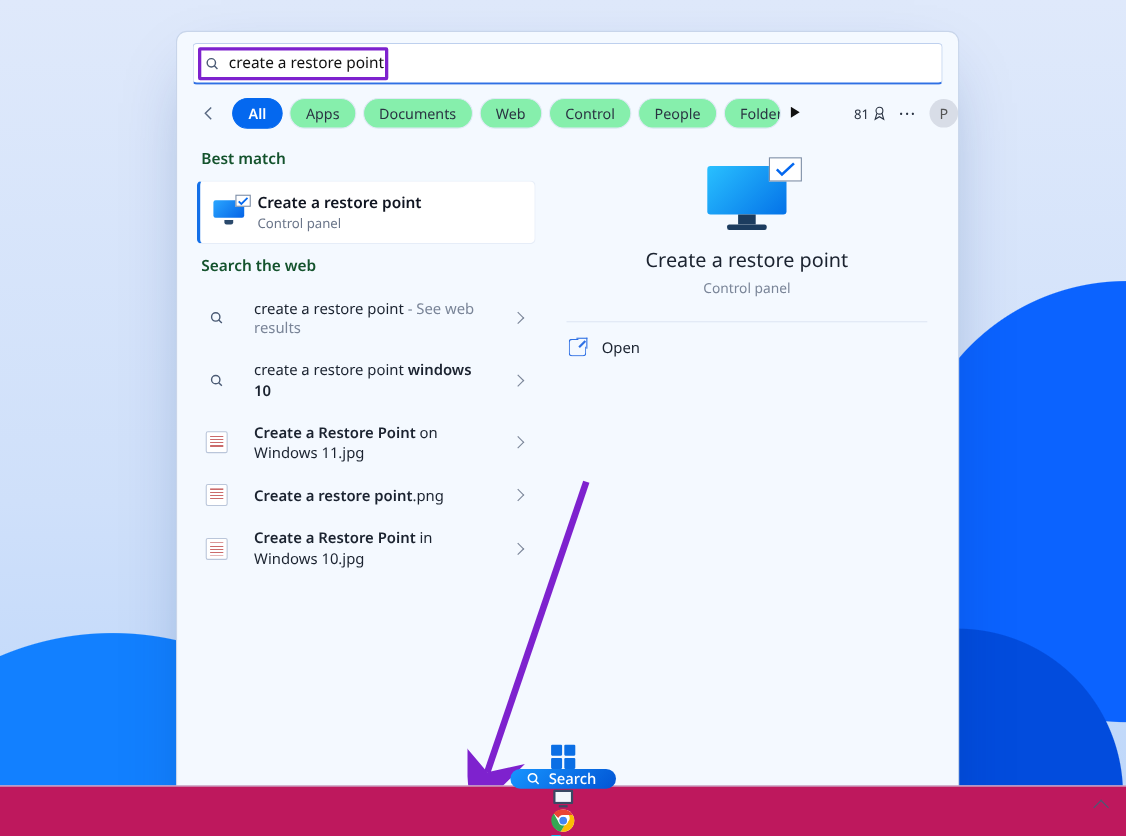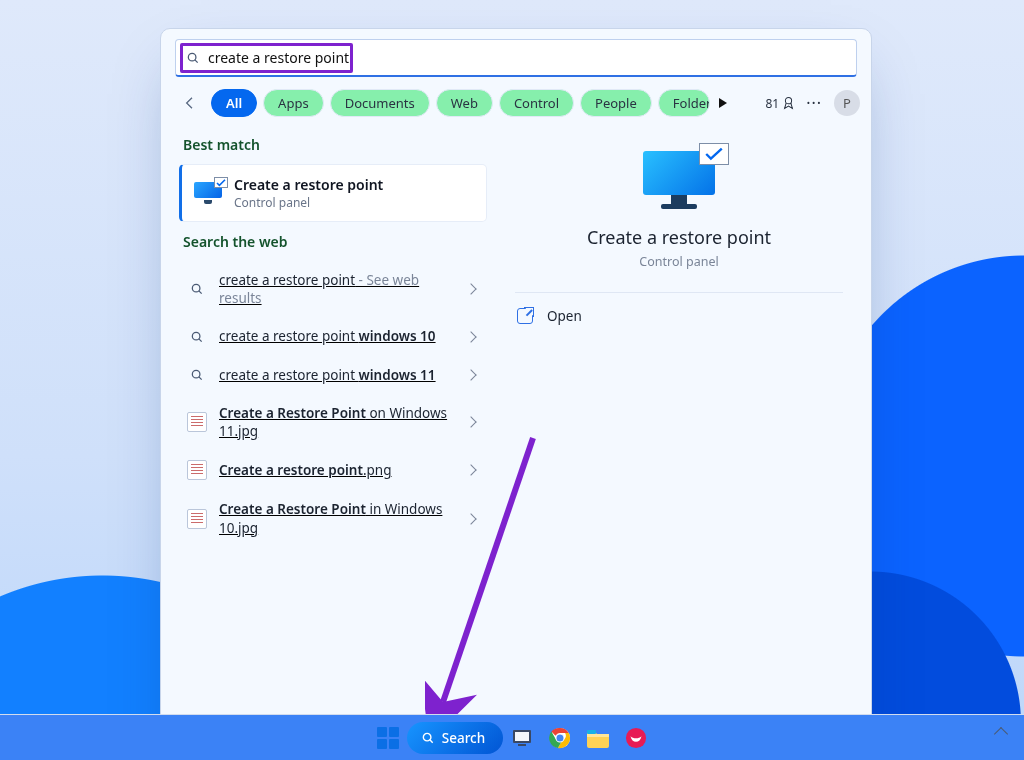--- a/index.html
+++ b/index.html
@@ -55,21 +55,21 @@
     background:transparent;
     margin-left:8px;
   }
   .mag {
     width:14px;height:14px;
     flex:none;
   }
   .filter-row{
     display:flex; align-items:center;
     gap:6px;
-    padding:12px 11px 8px 18px;
+    padding:12px 0 8px 18px;
     justify-content:center;
   }
   .back-arrow{
     width:22px;height:22px;
     display:flex;align-items:center;justify-content:center;
     color:#5a6a83; cursor:pointer; margin-right:4px;
   }
   .pill{
     height:28px; padding:0 14px;
     border-radius:14px;
@@ -119,24 +119,23 @@
   }
   .best-card .title{font-size:14px;font-weight:600;color:#101521;}
   .best-card .sub{font-size:12px;color:#6a7589;}
   .monitor-sm{ width:28px;height:22px;position:relative;flex:none;}
   .monitor-sm .screen{position:absolute;inset:0 0 6px 0;background:linear-gradient(135deg,#2aa6ff,#0563e6);border-radius:2px;}
   .monitor-sm .stand{position:absolute;bottom:0;left:10px;width:8px;height:4px;background:#2a496b;border-radius:0 0 2px 2px;}
   .monitor-sm .tick{position:absolute;top:-5px;right:-6px;width:14px;height:11px;background:#fff;border:1px solid #7d8ea7;display:flex;align-items:center;justify-content:center;}
   .monitor-sm .tick svg{width:10px;height:8px;}
   
   .row{
-    display:flex;align-items:center;gap:12px;
+    display:flex;align-items:center;gap:24px;
     padding:10px 8px; border-radius:5px; cursor:pointer;
     position:relative;
-    text-decoration:underline;
   }
   .row .txt{flex:1;font-size:13.5px;color:#1b2330;line-height:1.35;}
   .row .txt .muted{color:#7a8598;}
   .row .txt b{font-weight:600;}
   .chev{ width:8px;height:8px;border-top:1.6px solid #7a8598;border-right:1.6px solid #7a8598;transform:rotate(45deg);flex:none;margin-right:4px;}
   .row .ico{ width:20px;display:flex;justify-content:center;color:#465165;flex:none;}
   .thumb{
     width:20px;height:20px;border:1px solid #bac6da;background:#fff;border-radius:2px;
     flex:none; position:relative;
   }
@@ -176,22 +175,23 @@
   
   .anno-arrow{
     position:absolute;
     left:425px; top:430px;
     width:120px;height:300px;
     pointer-events:none;
   }
   
   .taskbar{
     position:absolute;left:0;right:0;bottom:0;height:46px;
-    background:#3b82f6;border-top:1px solid #d2dcee;
+    background:#be185d;border-top:1px solid #d2dcee;
     display:flex;align-items:center;justify-content:center;
+    flex-direction:column;
   }
   .tb-item{
     width:38px;height:34px;border-radius:4px;
     display:flex;align-items:center;justify-content:center;
     cursor:pointer;
   }
   .tb-search{
     height:32px;padding:0 18px 0 14px;border-radius:16px;
     background:linear-gradient(135deg,#1794ff,#0155d4);
     color:#fff;display:flex;align-items:center;gap:7px;
@@ -294,30 +294,20 @@
           <div class="row">
             <span class="ico">
               <svg width="14" height="14" viewBox="0 0 24 24" fill="none" stroke="#4a5a74" stroke-width="2.2">
                 <circle cx="10.5" cy="10.5" r="6.5"></circle>
                 <line x1="20" y1="20" x2="15.2" y2="15.2"></line>
               </svg>
             </span>
   <span class="txt">create a restore point <b>windows 10</b></span>
   <span class="chev"></span>
           </div>
-          <div class="row">
-            <span class="ico">
-              <svg width="14" height="14" viewBox="0 0 24 24" fill="none" stroke="#4a5a74" stroke-width="2.2">
-                <circle cx="10.5" cy="10.5" r="6.5"></circle>
-                <line x1="20" y1="20" x2="15.2" y2="15.2"></line>
-              </svg>
-            </span>
-  <span class="txt">create a restore point <b>windows 11</b></span>
-  <span class="chev"></span>
-          </div>
         </div>
 
       <div id="photo-list">
           <div class="row">
             <span class="thumb"></span>
   <span class="txt"><b>Create a Restore Point</b> on Windows 11.jpg</span>
   <span class="chev"></span>
           </div>
           <div class="row">
             <span class="thumb"></span>

